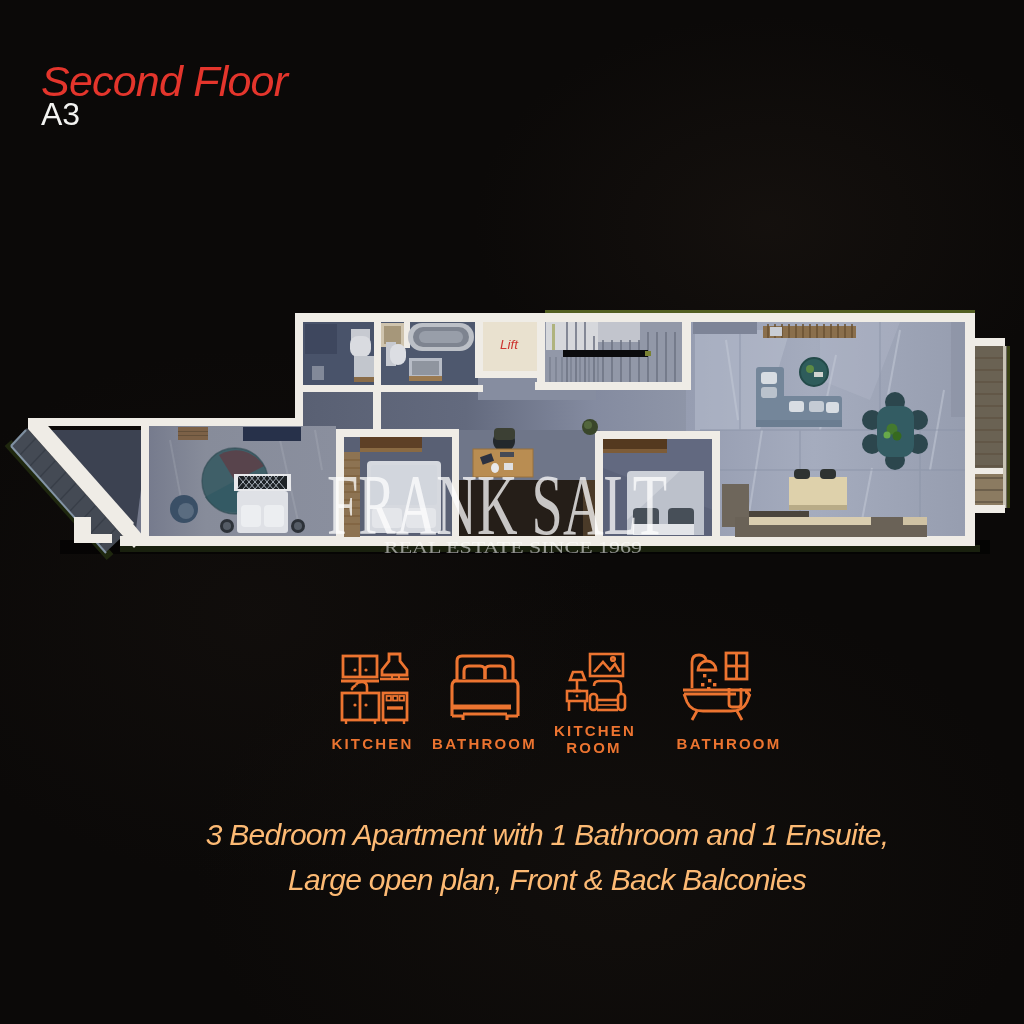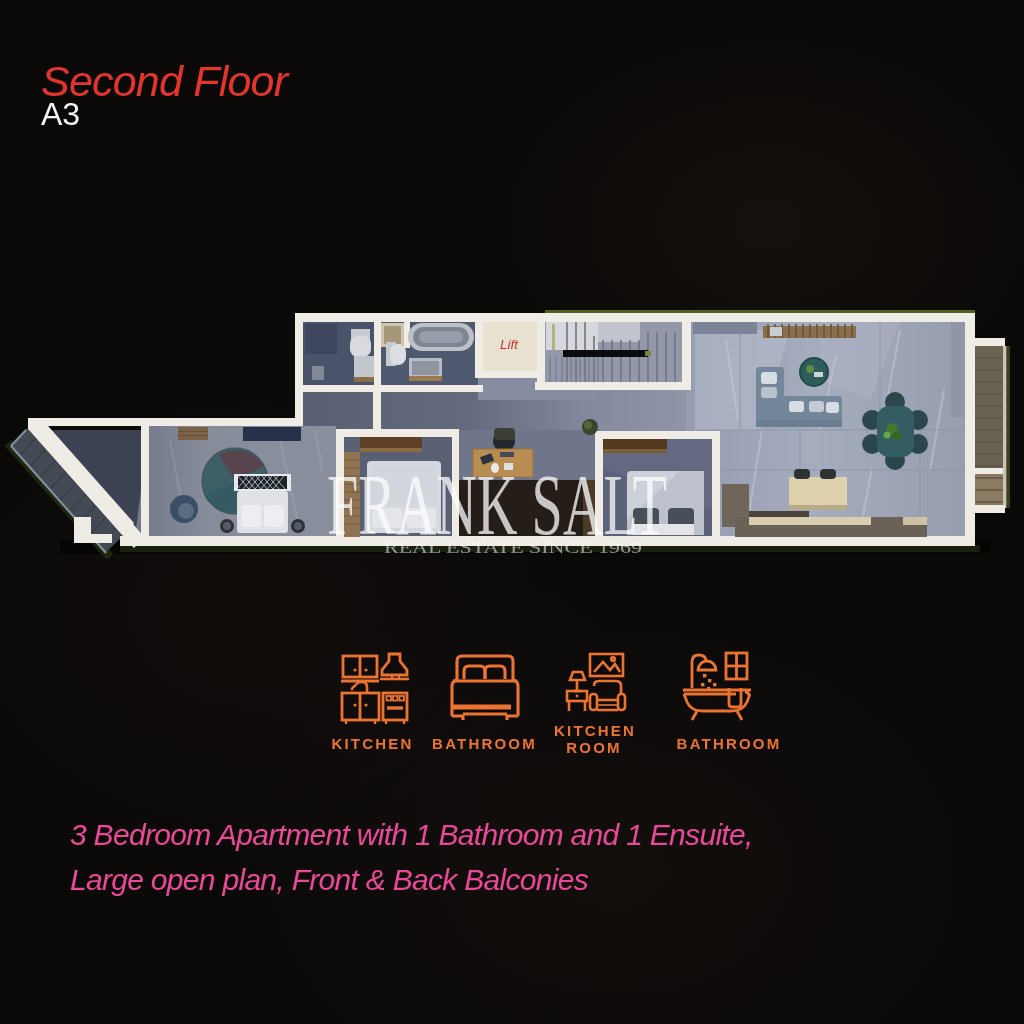--- a/index.html
+++ b/index.html
@@ -7,22 +7,22 @@
         background:#0b0908; font-family:"Liberation Sans", sans-serif;}
   #tex{position:absolute;inset:0;
     background:
       radial-gradient(420px 300px at 75% 22%, rgba(38,30,24,.35), rgba(0,0,0,0) 70%),
       radial-gradient(500px 380px at 25% 60%, rgba(30,24,20,.30), rgba(0,0,0,0) 70%),
       radial-gradient(600px 420px at 60% 85%, rgba(34,28,22,.28), rgba(0,0,0,0) 70%);}
   .ttl1{position:absolute;left:41px;top:57px;color:#e4352c;
         font-style:italic;font-size:43px;letter-spacing:-0.8px;}
   .ttl2{position:absolute;left:41px;top:96px;color:#f3f3f1;
         font-size:32px;}
-  .cap{position:absolute;left:70px;top:813px;width:954px;
-       color:#ec4899;font-style:italic;font-size:30px;line-height:44.5px;letter-spacing:-0.7px;}
+  .cap{position:absolute;left:70px;top:813px;width:954px;text-align:center;
+       color:#fdba74;font-style:italic;font-size:30px;line-height:44.5px;letter-spacing:-0.7px;}
   .iclab{position:absolute;color:#ec7430;font-weight:bold;font-size:15px;
          letter-spacing:2.2px;text-align:center;}
 </style>
 </head>
 <body>
 <div id="page">
 
   <div id="tex"></div>
 
   <div class="ttl1">Second Floor</div>

